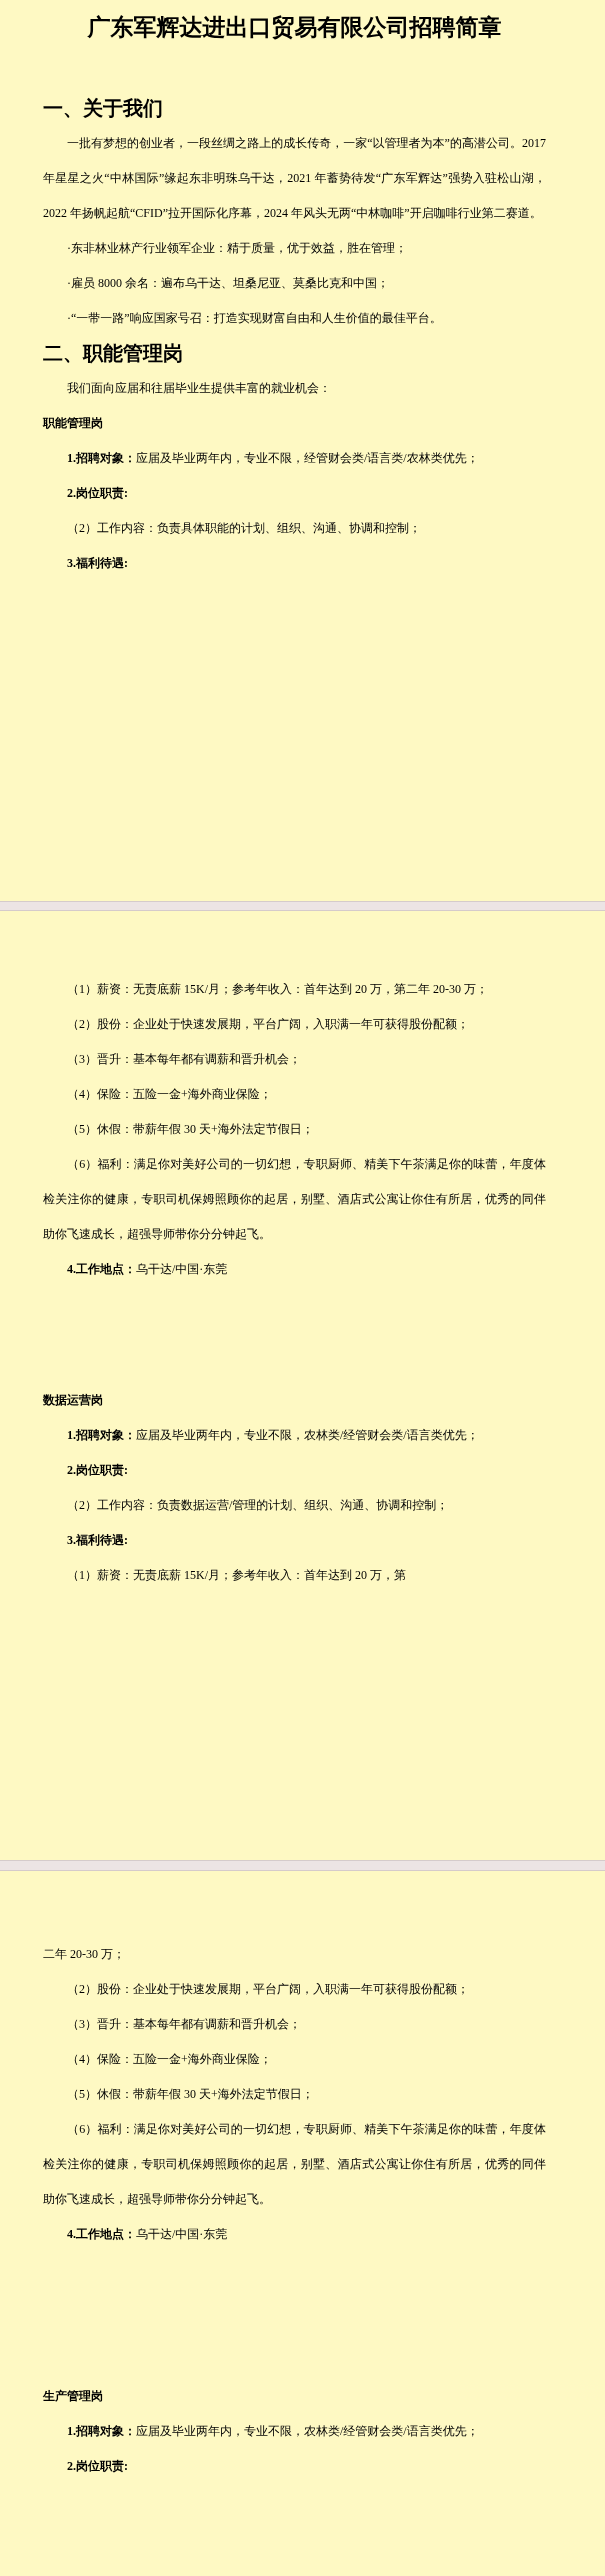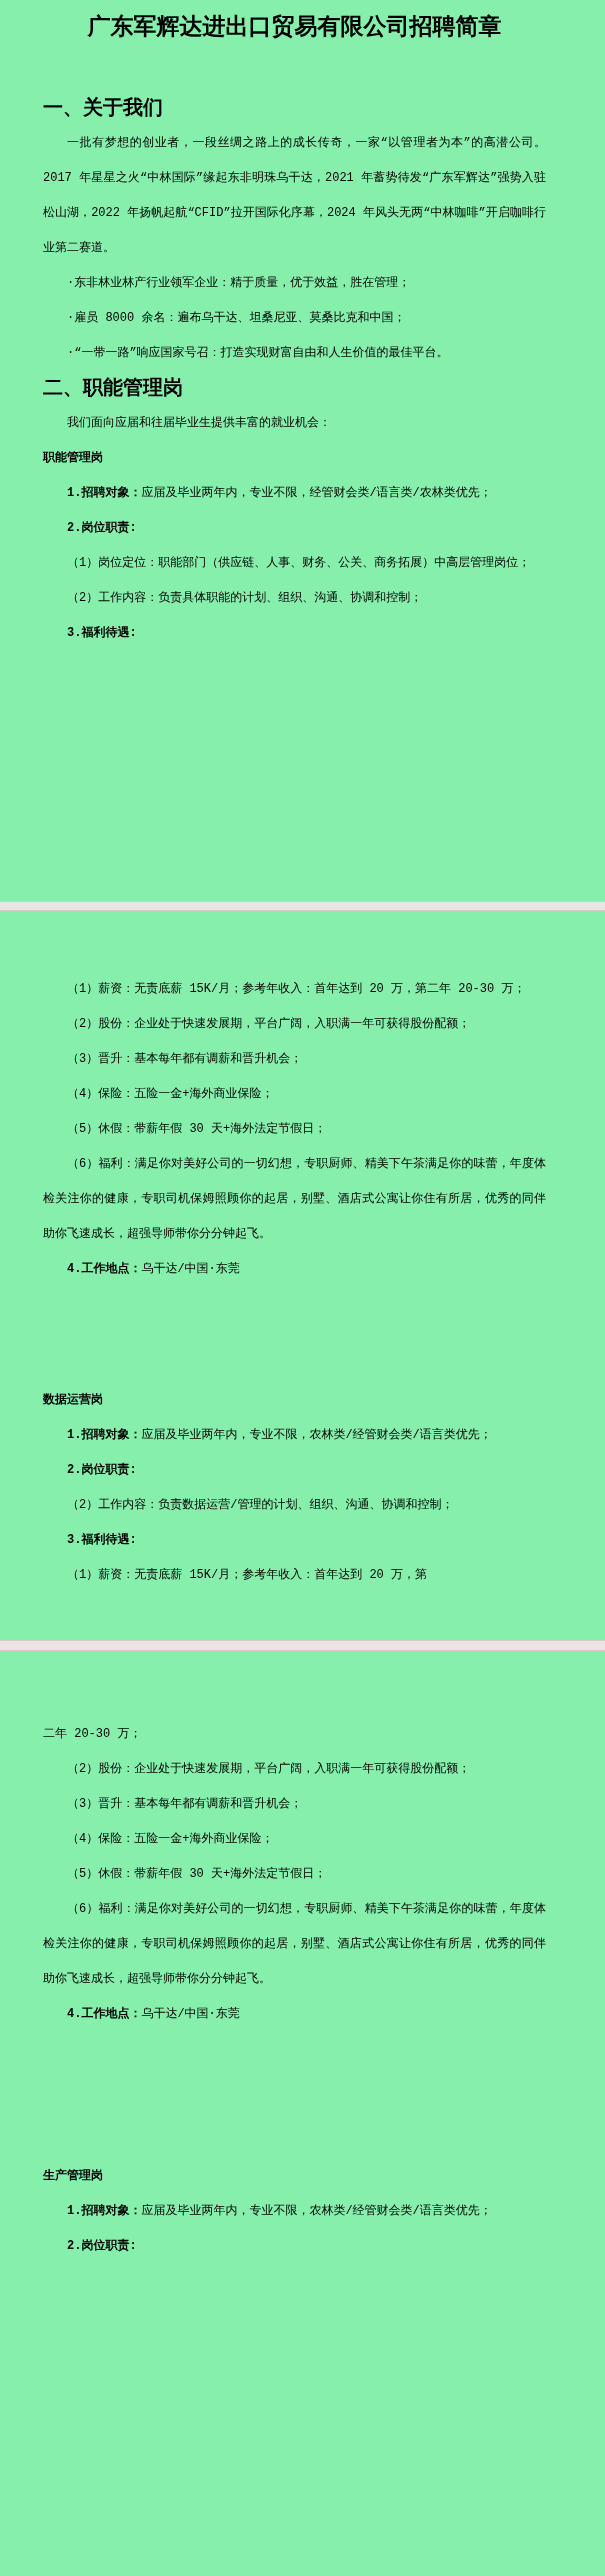--- a/index.html
+++ b/index.html
@@ -6,25 +6,24 @@
   body {
     width:606px;
     background:#ffffff;
     font-family:"Liberation Serif", "DejaVu Serif", serif;
     color:#000;
   }
   .page {
     box-sizing:border-box;
     padding:0 60px 0 43px;
     overflow:hidden;
-    background:#86efac;
-    font-family:Liberation Mono, monospace;
+    background:#fef9c3;
   }
   .page1 { height:901px; }
-  .page2 { height:729px; padding-top:61px; }
+  .page2 { height:949px; padding-top:61px; }
   .page3 { height:952px; padding-top:66px; }
   .page-sep {
     height:10.3px;
     background:#ece4e4;
     border-top:1px solid #d5cbcb;
     border-bottom:0.5px solid #d5cbcb;
     box-sizing:border-box;
   }
   .doc-title {
     font-size:23px;
@@ -70,21 +69,20 @@
   <p class="p">·东非林业林产行业领军企业：精于质量，优于效益，胜在管理；</p>
   <p class="p">·雇员 8000 余名：遍布乌干达、坦桑尼亚、莫桑比克和中国；</p>
   <p class="p">·“一带一路”响应国家号召：打造实现财富自由和人生价值的最佳平台。</p>
 
   <p class="h1">二、职能管理岗</p>
   <p class="p">我们面向应届和往届毕业生提供丰富的就业机会：</p>
 
   <p class="job-h">职能管理岗</p>
   <p class="p"><span class="lbl">1.招聘对象：</span><span>应届及毕业两年内，专业不限，经管财会类/语言类/农林类优先；</span></p>
   <p class="p lbl">2.岗位职责:</p>
-  <p class="p">（1）岗位定位：职能部门（供应链、人事、财务、公关、商务拓展）中高层管理岗位；</p>
   <p class="p">（2）工作内容：负责具体职能的计划、组织、沟通、协调和控制；</p>
   <p class="p lbl">3.福利待遇:</p>
 </div>
 
 <div class="page-sep"></div>
 
 <div class="page page2">
   <p class="p">（1）薪资：无责底薪 15K/月；参考年收入：首年达到 20 万，第二年 20-30 万；</p>
   <p class="p">（2）股份：企业处于快速发展期，平台广阔，入职满一年可获得股份配额；</p>
   <p class="p">（3）晋升：基本每年都有调薪和晋升机会；</p>

